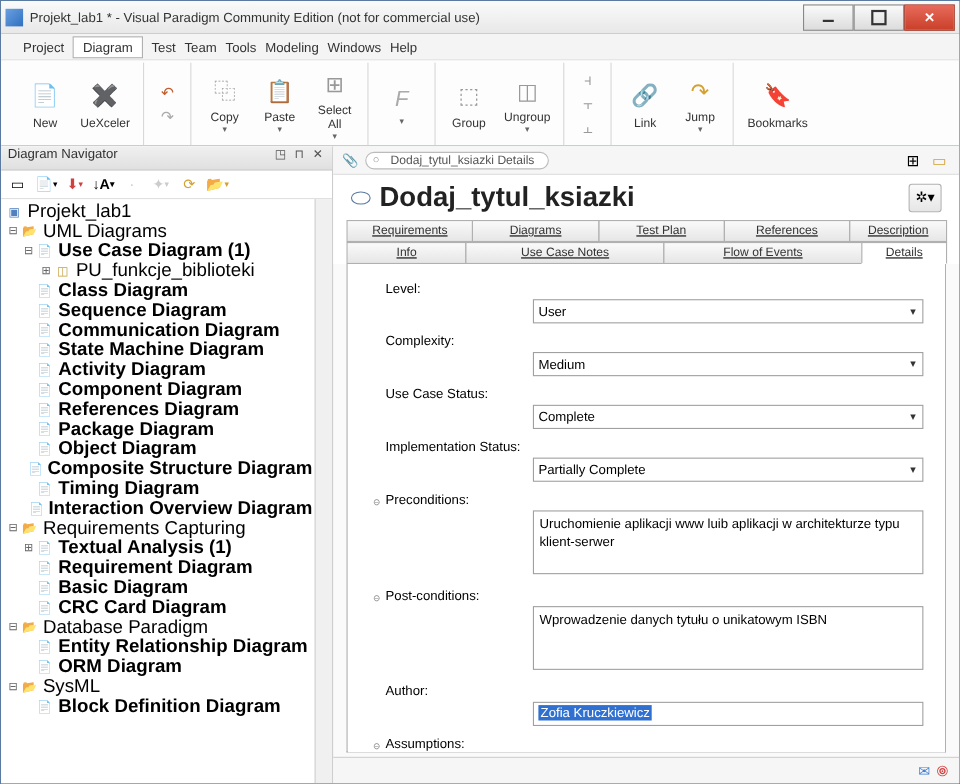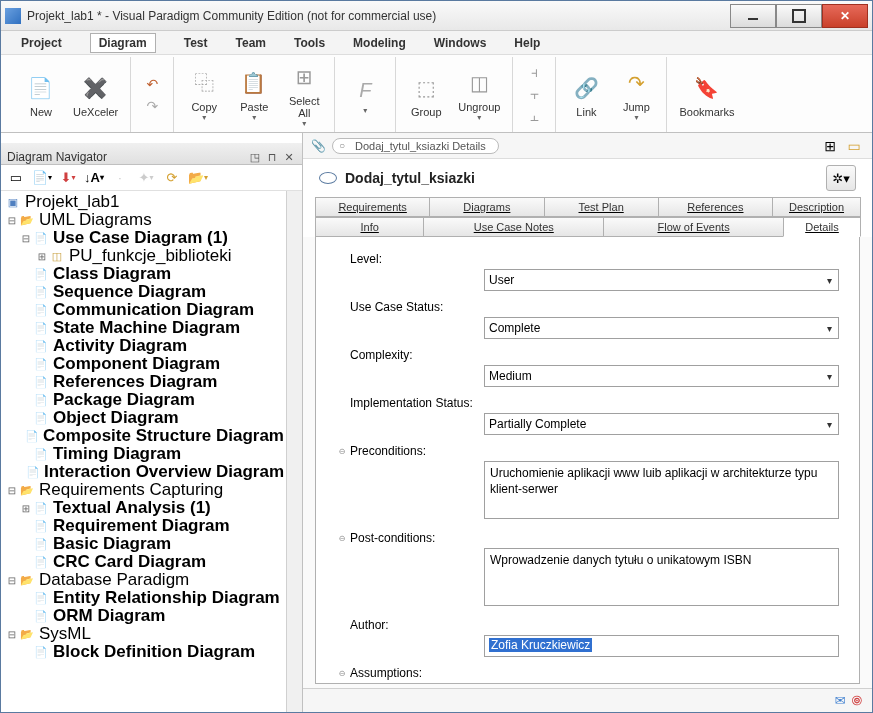--- a/index.html
+++ b/index.html
@@ -13,40 +13,40 @@
 .titlebar-text { flex: 1; color: #333; }
 .titlebar-buttons { display: flex; gap: 0; }
 .tb-btn { width: 46px; height: 24px; border: 1px solid #888; background: linear-gradient(to bottom,#fafafa,#dcdcdc); display:flex;align-items:center;justify-content:center; }
 .tb-btn.min::after { content:""; width:10px; height:2px; background:#333; margin-top:6px; }
 .tb-btn.max { display:flex;align-items:center;justify-content:center; }
 .tb-btn.max::after { content:""; width:10px; height:10px; border:2px solid #333; }
 .tb-btn.close { background: linear-gradient(to bottom,#e76a5a,#c9402a); color:#fff; font-weight:bold; font-size:14px; border-color:#a03020; }
 .tb-btn.close::after { content:"✕"; color:#fff; font-size:12px; }
 
 
-.menubar { height: 24px; background: #f4f4f4; display: flex; align-items: center; padding: 0 20px; gap: 28px; border-bottom: 1px solid #ddd; font-weight: bold; }
+.menubar { height: 24px; background: #f4f4f4; display: flex; align-items: center; padding: 0 20px; gap: 8px; border-bottom: 1px solid #ddd; }
 .menubar span { color:#333; cursor:default; }
 .menubar span.active { border: 1px solid #b0b0b0; background:#fff; padding: 2px 8px; }
 
 
 .ribbon { height: 78px; background: #fdfdfd; border-bottom: 1px solid #c0c0c0; display: flex; align-items: stretch; padding: 2px 10px 0; }
 .ribbon-group { display:flex; align-items:center; border-right:1px solid #d8d8d8; padding: 0 8px; gap: 6px; }
 .ribbon-btn { display:flex; flex-direction:column; align-items:center; justify-content:center; min-width:44px; padding: 2px 4px; cursor:pointer; }
 .ribbon-btn .ric { width:32px; height:32px; display:flex;align-items:center;justify-content:center; font-size:20px; }
 .ribbon-btn .lbl { font-size:11px; color:#333; margin-top:2px; text-align:center; }
 .ribbon-btn .drop { font-size:8px; color:#666; }
 .ribbon-small { display:flex; flex-direction:column; gap:4px; padding:6px 4px; }
 .rs-btn { width:18px; height:18px; display:flex;align-items:center;justify-content:center; color:#c06030; font-size:14px; }
 
 
 .main { flex:1; display:flex; background:#eef0f2; overflow:hidden; }
 
 
 .left-panel { width:302px; background:#fff; border-right:1px solid #c0c0c0; display:flex; flex-direction:column; }
-.panel-header { height:22px; background:linear-gradient(to bottom,#f0f0f0,#e0e0e0); display:flex; align-items:flex-end; padding: 0 6px; border-bottom:1px solid #c0c0c0; font-size:11px; color:#333;margin-top:10px; }
+.panel-header { height:22px; background:linear-gradient(to bottom,#f0f0f0,#e0e0e0); display:flex; align-items:flex-start; padding: 0 6px; border-bottom:1px solid #c0c0c0; font-size:11px; color:#333; }
 .panel-header .sp { flex:1; }
 .panel-header .pic { width:14px; height:14px; margin-left:3px; display:inline-flex;align-items:center;justify-content:center; font-size:11px; color:#555; cursor:pointer; }
 .panel-toolbar { height:26px; display:flex; align-items:center; padding:0 4px; gap:4px; border-bottom:1px solid #e0e0e0; }
 .pt-btn { width:22px; height:22px; display:flex; align-items:center; justify-content:center; font-size:13px; }
 .tree { flex:1; overflow:auto; padding:2px; }
 .tree-row { display:flex; align-items:center; height:18px; white-space:nowrap; cursor:default; }
 .tree-row .exp { width:14px; text-align:center; color:#666; font-size:10px; }
 .tree-row .tic { width:16px; height:16px; margin-right:4px; display:inline-flex;align-items:center;justify-content:center; font-size:11px; }
 .tree-row .txt { font-size:17px; }
 .tree-row.bold .txt { font-weight:bold; }
@@ -62,34 +62,34 @@
 
 .right-panel { flex:1; display:flex; flex-direction:column; background:#fafafa; }
 .breadcrumb-bar { height:26px; display:flex; align-items:center; padding:0 8px; border-bottom:1px solid #ddd; background:#f6f6f6; }
 .bc-oval { background:#fff; border:1px solid #bbb; border-radius:10px; padding:1px 12px 1px 22px; font-size:11px; color:#555; position:relative; }
 .bc-oval::before { content:"○"; position:absolute; left:6px; top:1px; color:#888; font-size:10px; }
 .bc-right { margin-left:auto; display:flex; gap:4px; }
 .bc-icon { width:20px; height:18px; display:flex;align-items:center;justify-content:center; font-size:14px; }
 
 .detail-title-row { display:flex; align-items:center; padding:6px 16px; background:#fff; }
 .detail-title-row .oval-ic { width:18px; height:12px; border:1.5px solid #5a7aa0; border-radius:50%; margin-right:8px; }
-.detail-title-row h2 { font-size:14px; font-weight:bold; color:#222; flex:1; }
+.detail-title-row h2 { font-size:25px; font-weight:bold; color:#222; flex:1; }
 .gear-btn { width:30px; height:26px; border:1px solid #b0b0b0; border-radius:3px; background:linear-gradient(to bottom,#fafafa,#e6e6e6); display:flex;align-items:center;justify-content:center; font-size:13px; }
 
 
 .tabs-container { background:#fff; padding: 0 12px; text-decoration: underline; }
 .tab-row { display:flex; }
 .tab { flex:1; height:20px; border:1px solid #b0b0b0; background:linear-gradient(to bottom,#fafafa,#e6e6e6); display:flex;align-items:center;justify-content:center; font-size:11px; color:#333; margin-right:-1px; cursor:pointer; }
 .tab.active { background:#fff; border-bottom-color:#fff; }
 .tab.narrow { flex:0 0 auto; min-width:78px; padding: 0 16px; }
 
 
 .form-area { flex:1; background:#fff; padding:12px 20px; overflow:auto; margin: 0 12px 4px; border-left:1px solid #b0b0b0;border-right:1px solid #b0b0b0;border-bottom:1px solid #b0b0b0; }
 .form-row { display:flex; align-items:flex-start; margin-bottom:6px; }
-.form-row .lbl-col { width:148px; display:flex; align-items:center; padding-top:3px; }
+.form-row .lbl-col { width:148px; display:flex; align-items:flex-end; padding-top:3px; }
 .form-row .lbl-col .bullet { width:12px; text-align:center; color:#888; font-size:8px; margin-right:2px; }
 .form-row .lbl-col .spacer { width:14px; }
 .form-row .ctrl-col { flex:1;margin-top:20px; }
 .sel { width:100%; height:22px; border:1px solid #a0a0a0; background:#fff; padding: 0 4px; display:flex; align-items:center; position:relative; }
 .sel::after { content:"▾"; position:absolute; right:6px; color:#333; font-size:10px; }
 .ta { width:100%; height:58px; border:1px solid #a0a0a0; background:#fff; padding:3px 5px; font-size:12px; line-height:1.35; resize:none; font-family:inherit; }
 .inp { width:100%; height:22px; border:1px solid #a0a0a0; padding:2px 4px; }
 .author-val { background:#3070d0; color:#fff; padding:0 2px; }
 
 
@@ -397,42 +397,42 @@
             </div>
           <div class="ctrl-col">
               <div class="sel">
                 <span>User</span>
               </div>
             </div>
         </div>
         <div class="form-row">
           <div class="lbl-col">
               <span class="spacer"></span>
+              <span>Complexity:</span>
+            </div>
+          <div class="ctrl-col">
+              <div class="sel">
+                <span>Medium</span>
+              </div>
+            </div>
+        </div>
+        <div class="form-row">
+          <div class="lbl-col">
+              <span class="spacer"></span>
               <span>Use Case Status:</span>
             </div>
           <div class="ctrl-col">
               <div class="sel">
                 <span>Complete</span>
               </div>
             </div>
         </div>
         <div class="form-row">
           <div class="lbl-col">
               <span class="spacer"></span>
-              <span>Complexity:</span>
-            </div>
-          <div class="ctrl-col">
-              <div class="sel">
-                <span>Medium</span>
-              </div>
-            </div>
-        </div>
-        <div class="form-row">
-          <div class="lbl-col">
-              <span class="spacer"></span>
               <span>Implementation Status:</span>
             </div>
           <div class="ctrl-col">
               <div class="sel">
                 <span>Partially Complete</span>
               </div>
             </div>
         </div>
         <div class="form-row">
           <div class="lbl-col">

